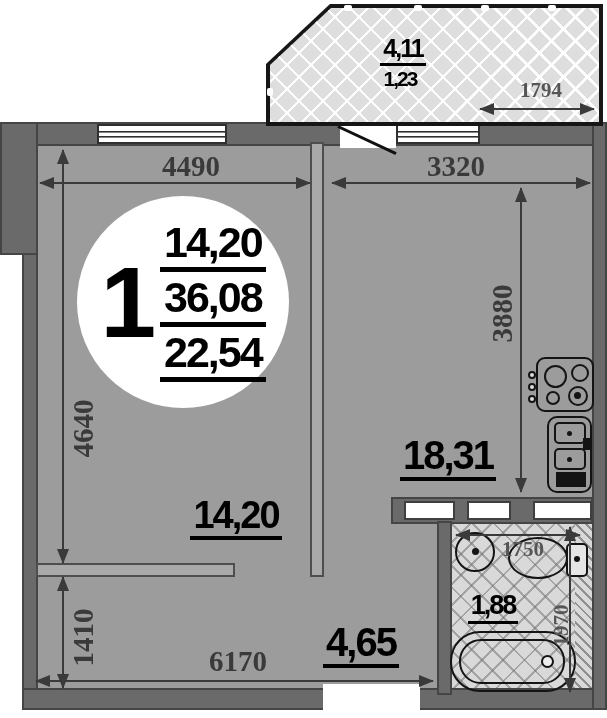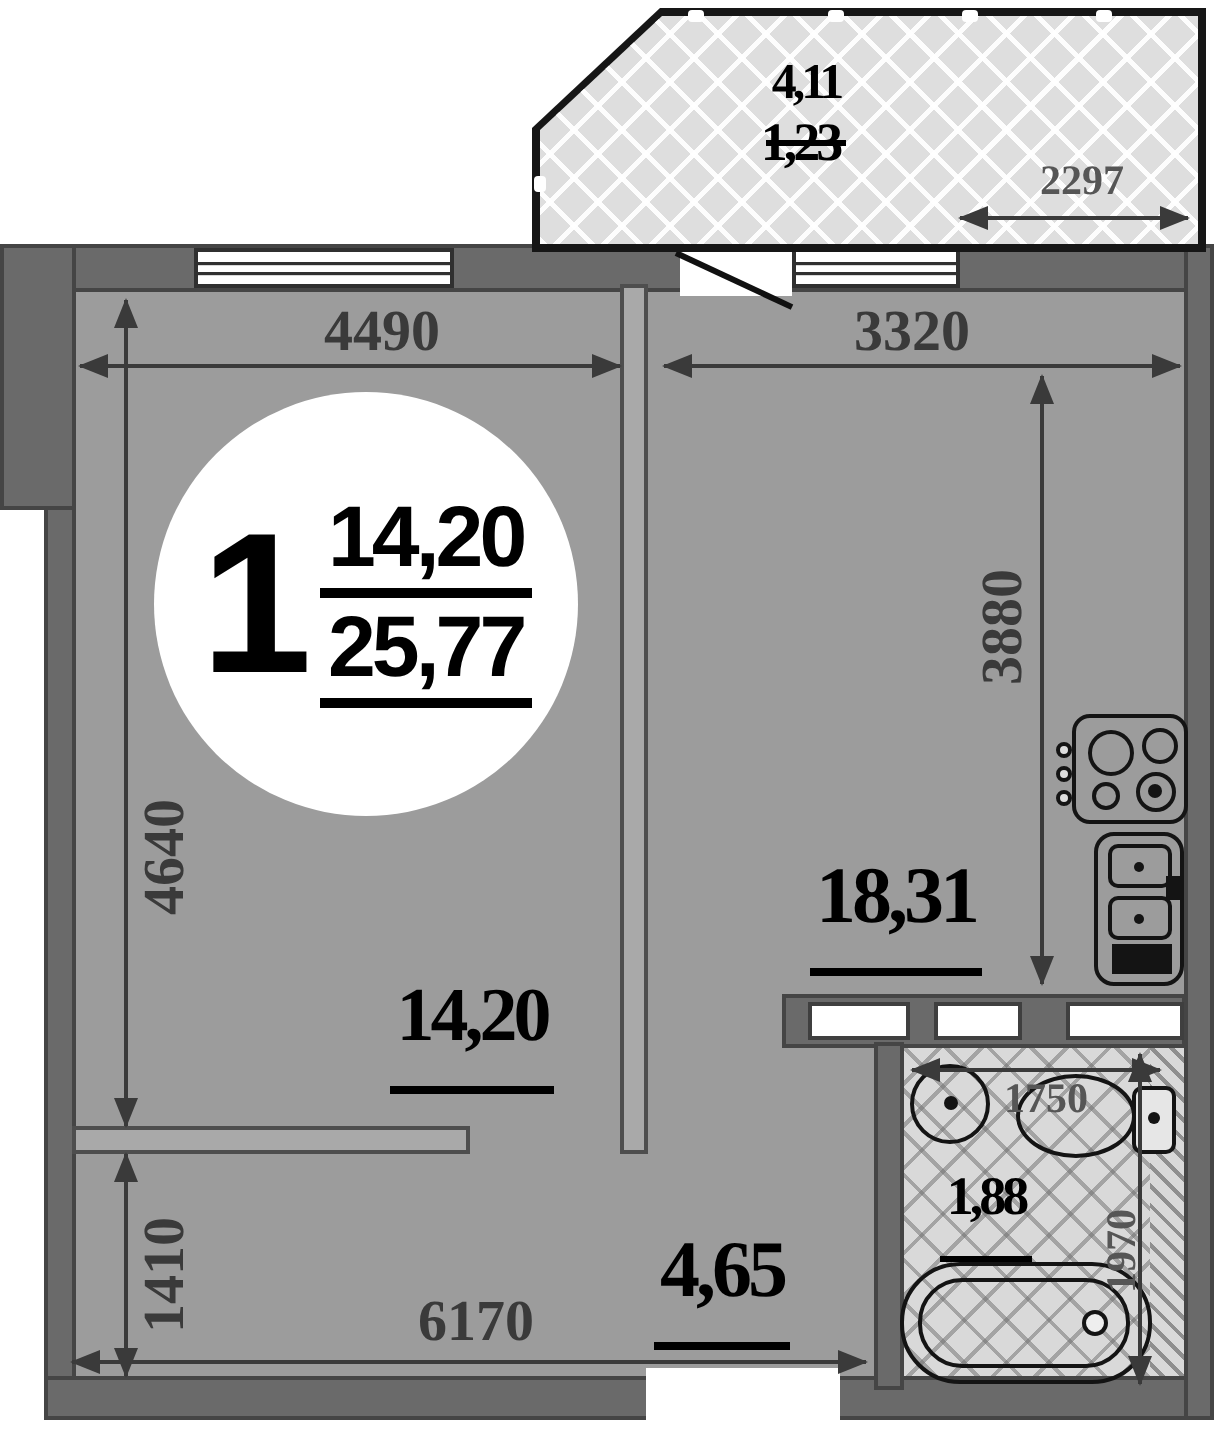--- a/index.html
+++ b/index.html
@@ -33,21 +33,21 @@
       border-width:0 6px 15px 6px;border-color:transparent transparent #3a3a3a transparent;}
   .dv::after{content:"";position:absolute;bottom:-1px;left:-5px;width:0;height:0;border-style:solid;
       border-width:15px 6px 0 6px;border-color:#3a3a3a transparent transparent transparent;}
   
   .anchor{position:absolute;width:0;height:0;display:flex;align-items:center;justify-content:center;}
   .anchor>span{white-space:nowrap;}
   .dimtxt{font-family:"Liberation Serif",serif;font-weight:bold;color:#3a3a3a;font-size:29px;}
   .dimtxt.small{font-size:21px;color:#565656;}
   .rot{transform:rotate(-90deg);}
   .area{font-weight:bold;color:#000;letter-spacing:-2px;line-height:1;
-        border-bottom:4px solid #000;padding:0 3px 16px;font-family:Liberation Serif, serif;}
+        border-bottom:4px solid #000;padding:0 3px 2px;}
   .area.nounder{border-bottom:none;}
   
   .fx{position:absolute;border:2.5px solid #141414;box-sizing:border-box;background:transparent;}
   .fx.fill{background:#141414;}
   .dot{position:absolute;width:6px;height:6px;border:2px solid #141414;border-radius:50%;
        box-sizing:border-box;background:#ddd;}
   
   #badge{left:77px;top:196px;width:212px;height:212px;border-radius:50%;background:#fff;
          display:flex;align-items:center;justify-content:center;gap:8px;}
   #badge .big1{font-size:100px;font-weight:bold;letter-spacing:-4px;line-height:1;color:#000;}
@@ -154,21 +154,21 @@
   <div class="anchor" style="left:502px;top:313px;">
       <span class="dimtxt rot">3880</span>
     </div>
   <div class="anchor" style="left:83px;top:637px;">
       <span class="dimtxt rot">1410</span>
     </div>
   <div class="anchor" style="left:238px;top:661px;">
       <span class="dimtxt">6170</span>
     </div>
   <div class="anchor" style="left:541px;top:90px;">
-      <span class="dimtxt small">2297</span>
+      <span class="dimtxt small">1794</span>
     </div>
   <div class="anchor" style="left:523px;top:549px;">
       <span class="dimtxt small">1750</span>
     </div>
   <div class="anchor" style="left:561px;top:625px;">
       <span class="dimtxt small rot">1970</span>
     </div>
 
   <div class="anchor" style="left:236px;top:518px;">
       <span class="area" style="font-size:38px;">14,20</span>
@@ -179,24 +179,25 @@
   <div class="anchor" style="left:361px;top:645px;">
       <span class="area" style="font-size:40px;">4,65</span>
     </div>
   <div class="anchor" style="left:493px;top:608px;">
       <span class="area" style="font-size:27px;border-bottom-width:3px;">1,88</span>
     </div>
   <div class="anchor" style="left:403px;top:51px;">
       <span class="area" style="font-size:25px;border-bottom-width:3px;">4,11</span>
     </div>
   <div class="anchor" style="left:400px;top:79px;">
-      <span class="area nounder" style="font-size:27px;">1,23</span>
+      <span class="area nounder" style="font-size:21px;">1,23</span>
     </div>
 
   <div class="abs" id="badge">
     <div class="big1">1</div>
     <div class="stack">
       <span>14,20</span>
-      <span>25,77</span>
+      <span>36,08</span>
+      <span>22,54</span>
     </div>
   </div>
 
 </div>
 
 </body></html>

